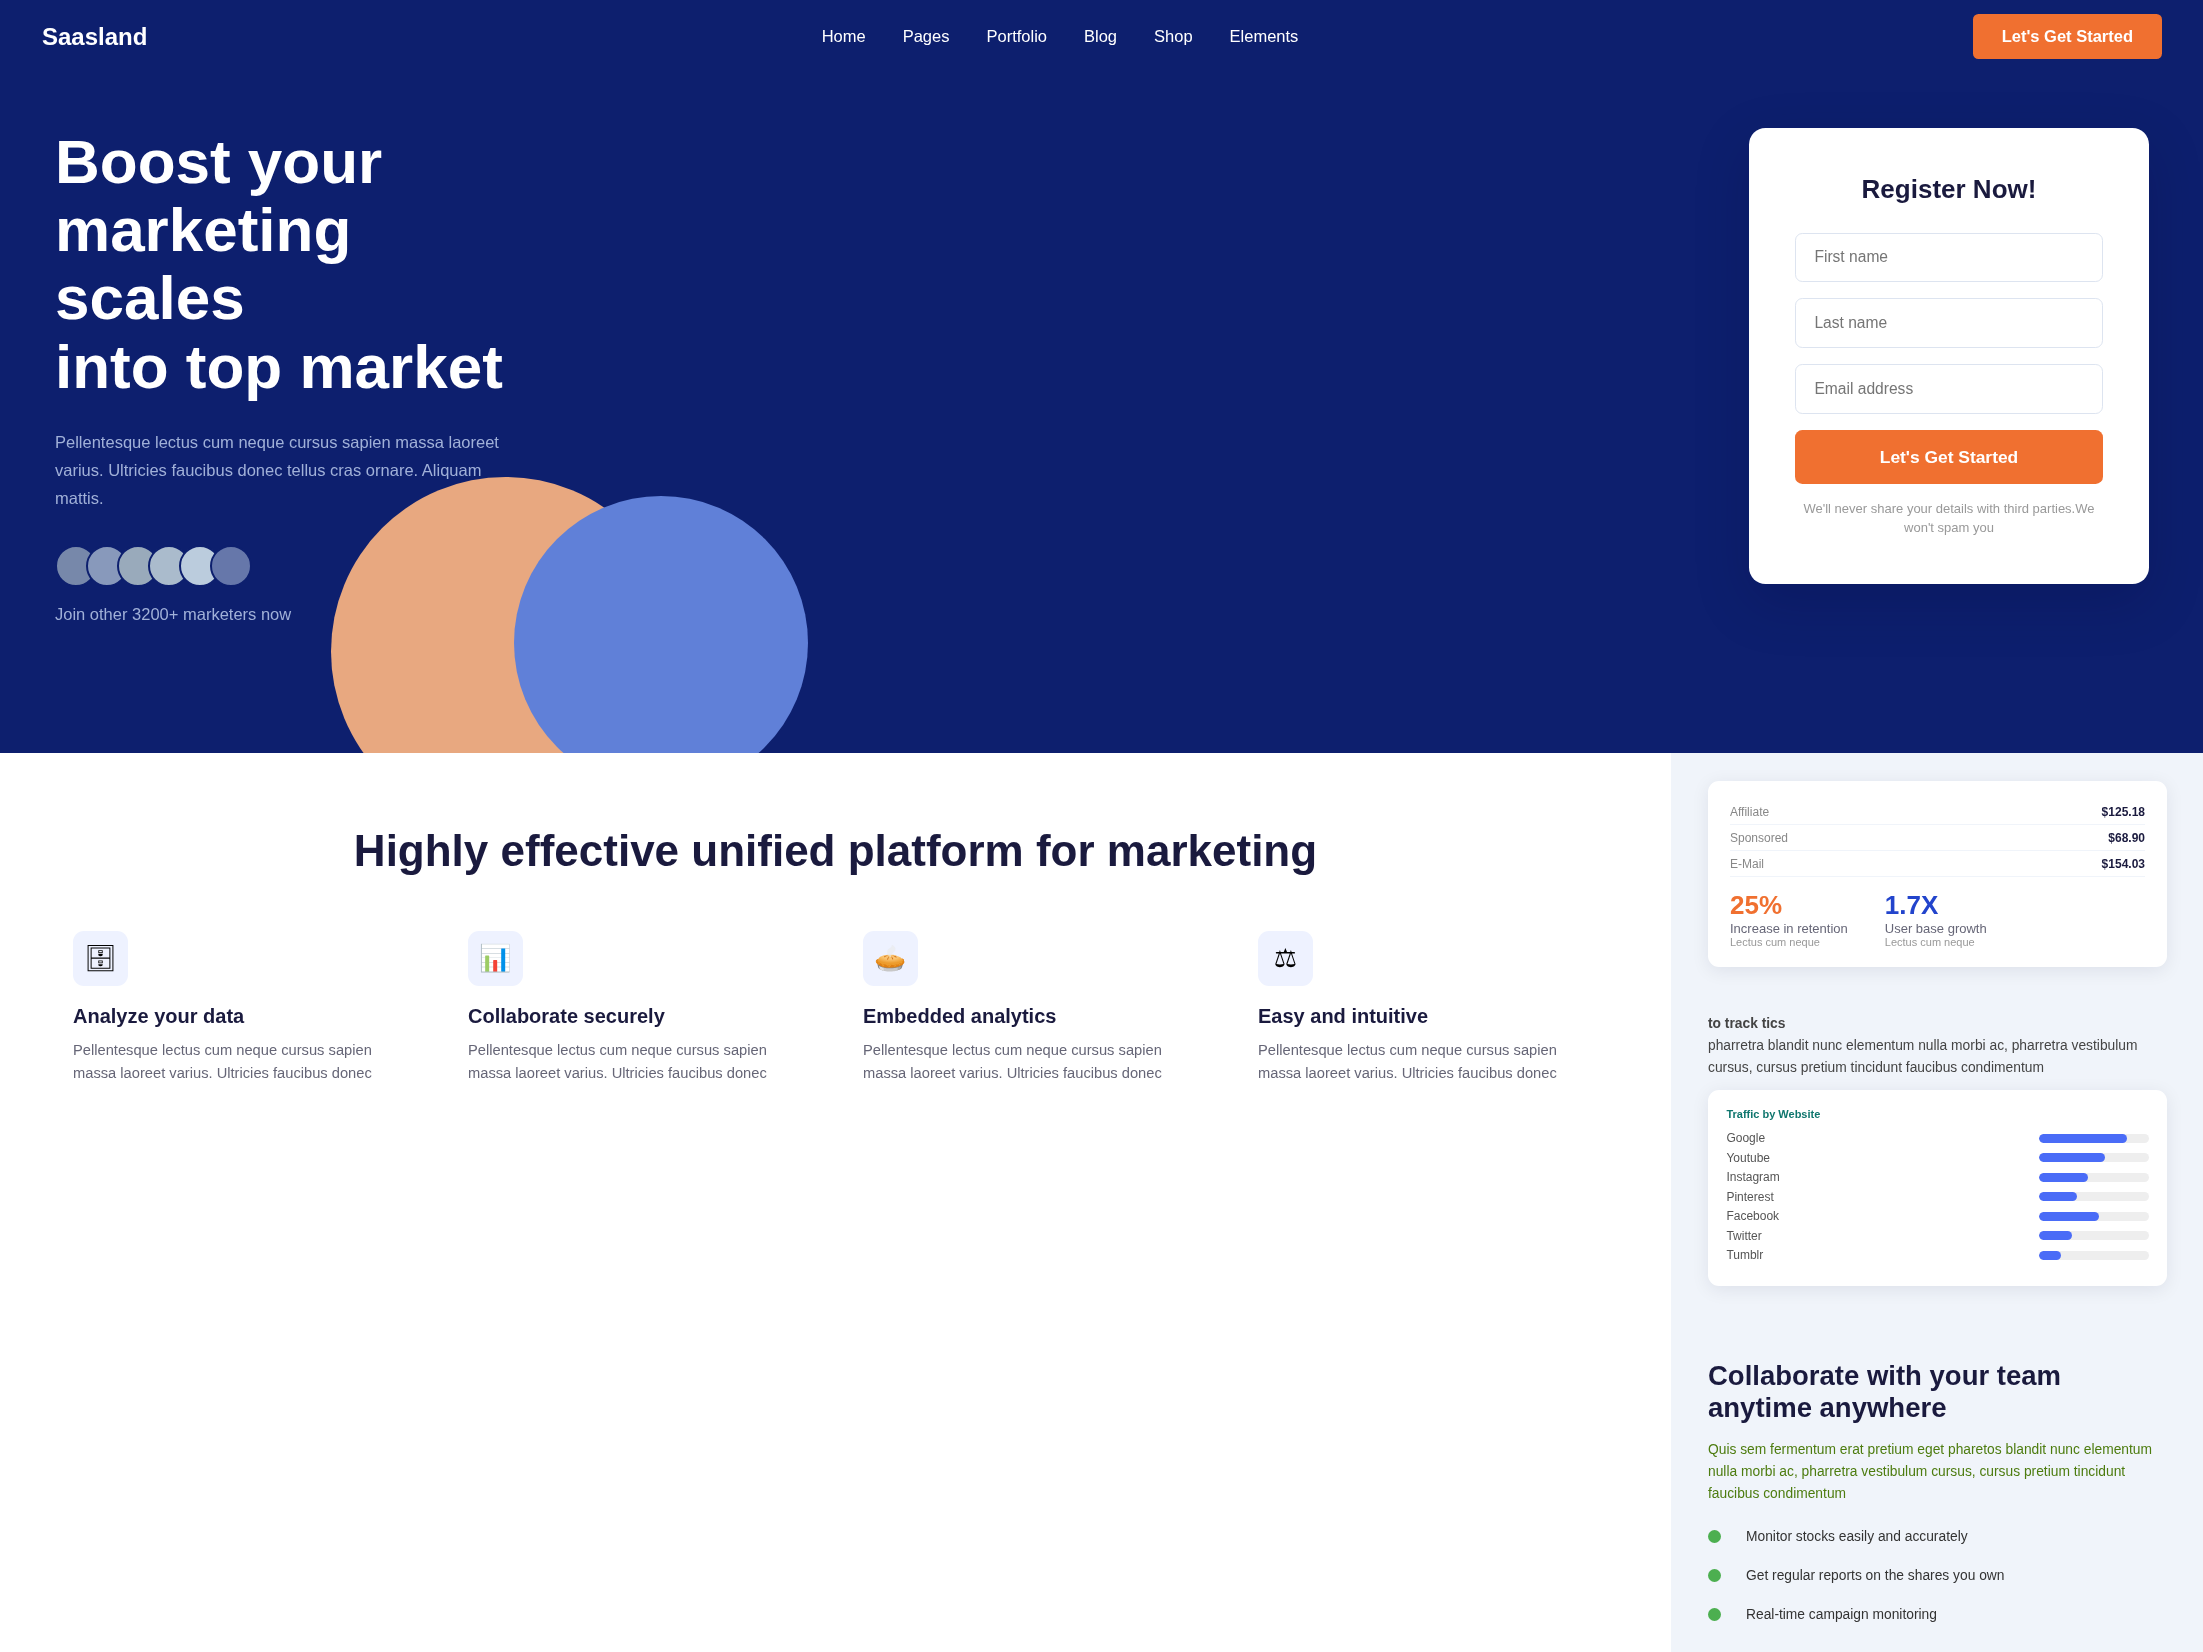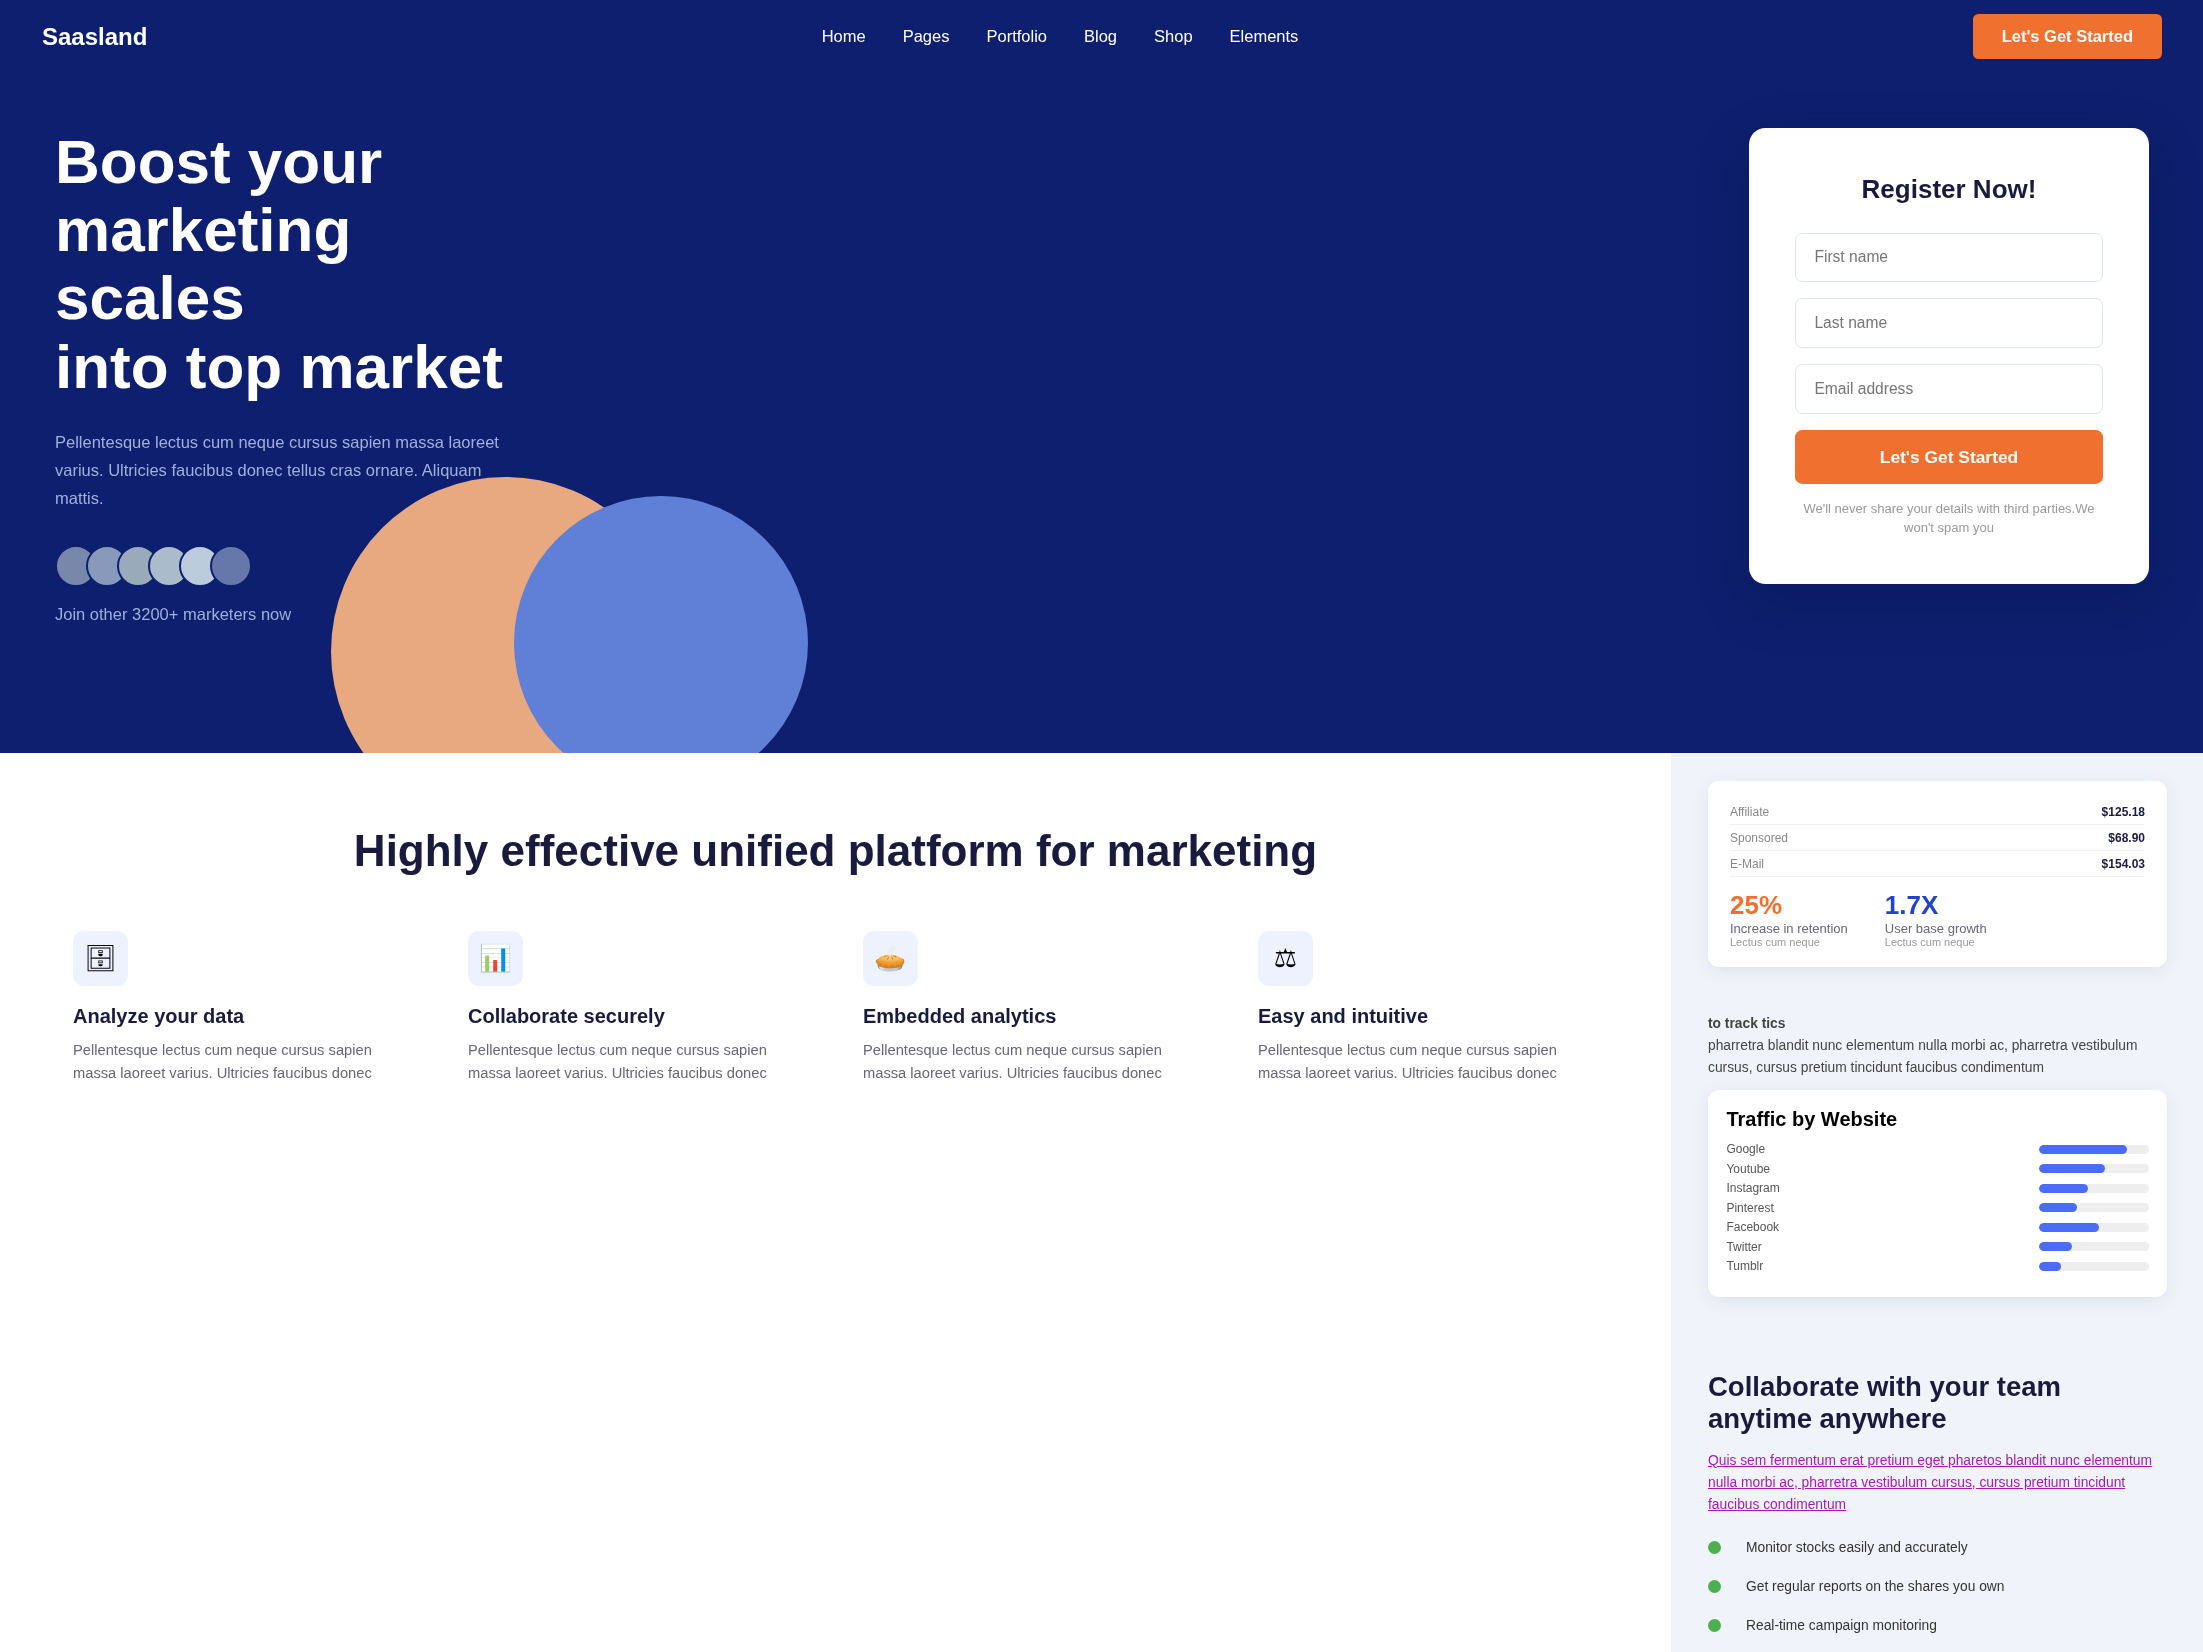--- a/index.html
+++ b/index.html
@@ -99,31 +99,31 @@
     .stat-item .stat-sub { font-size: 11px; color: #999; }
     .stat-item .stat-num.blue { color: #2244cc; }
 
     .right-text { color: #444; font-size: 13.8px; line-height: 1.6; margin-bottom: 11px; }
 
     
     .traffic-card {
       background: #fff; border-radius: 11px; padding: 18.4px; margin-bottom: 18.4px;
       box-shadow: 0 3.7px 18.4px rgba(0,0,50,0.08);
     }
-    .traffic-title { font-size: 20px; font-weight: 700; color: #000000; margin-bottom: 11px; }
+    .traffic-title { font-size: 11px; font-weight: 700; color: #0f766e; margin-bottom: 11px; }
     .traffic-row { display: flex; justify-content: space-between; align-items: center; margin: 5.5px 0; font-size: 12px; color: #555; }
     .traffic-bar-wrap { width: 110px; height: 9.2px; background: #eee; border-radius: 4.6px; overflow: hidden; }
     .traffic-bar { height: 100%; background: #4a6cf7; border-radius: 4.6px; }
 
     
     .collaborate-section {
       padding: 37px;
     }
     .collaborate-section h2 { font-size: 27.5px; font-weight: 800; color: #1a1a3e; margin-bottom: 14.7px; }
-    .collaborate-section p { font-size: 13.8px; color: #a21caf; line-height: 1.6; margin-bottom: 18.4px; text-decoration: underline; }
+    .collaborate-section p { font-size: 13.8px; color: #4d7c0f; line-height: 1.6; margin-bottom: 18.4px; }
     .check-item { display: flex; align-items: center; gap: 25px; font-size: 13.8px; color: #333; margin: 24px 0; }
     .check-dot { width: 13px; height: 13px; border-radius: 50%; background: #4caf50; flex-shrink: 0; }
 
     
     .testimonials-section { padding: 37px; background: #f8faff; }
 
     .top-right-cards {
       padding: 27.5px 37px;
     }
     .mini-card {

